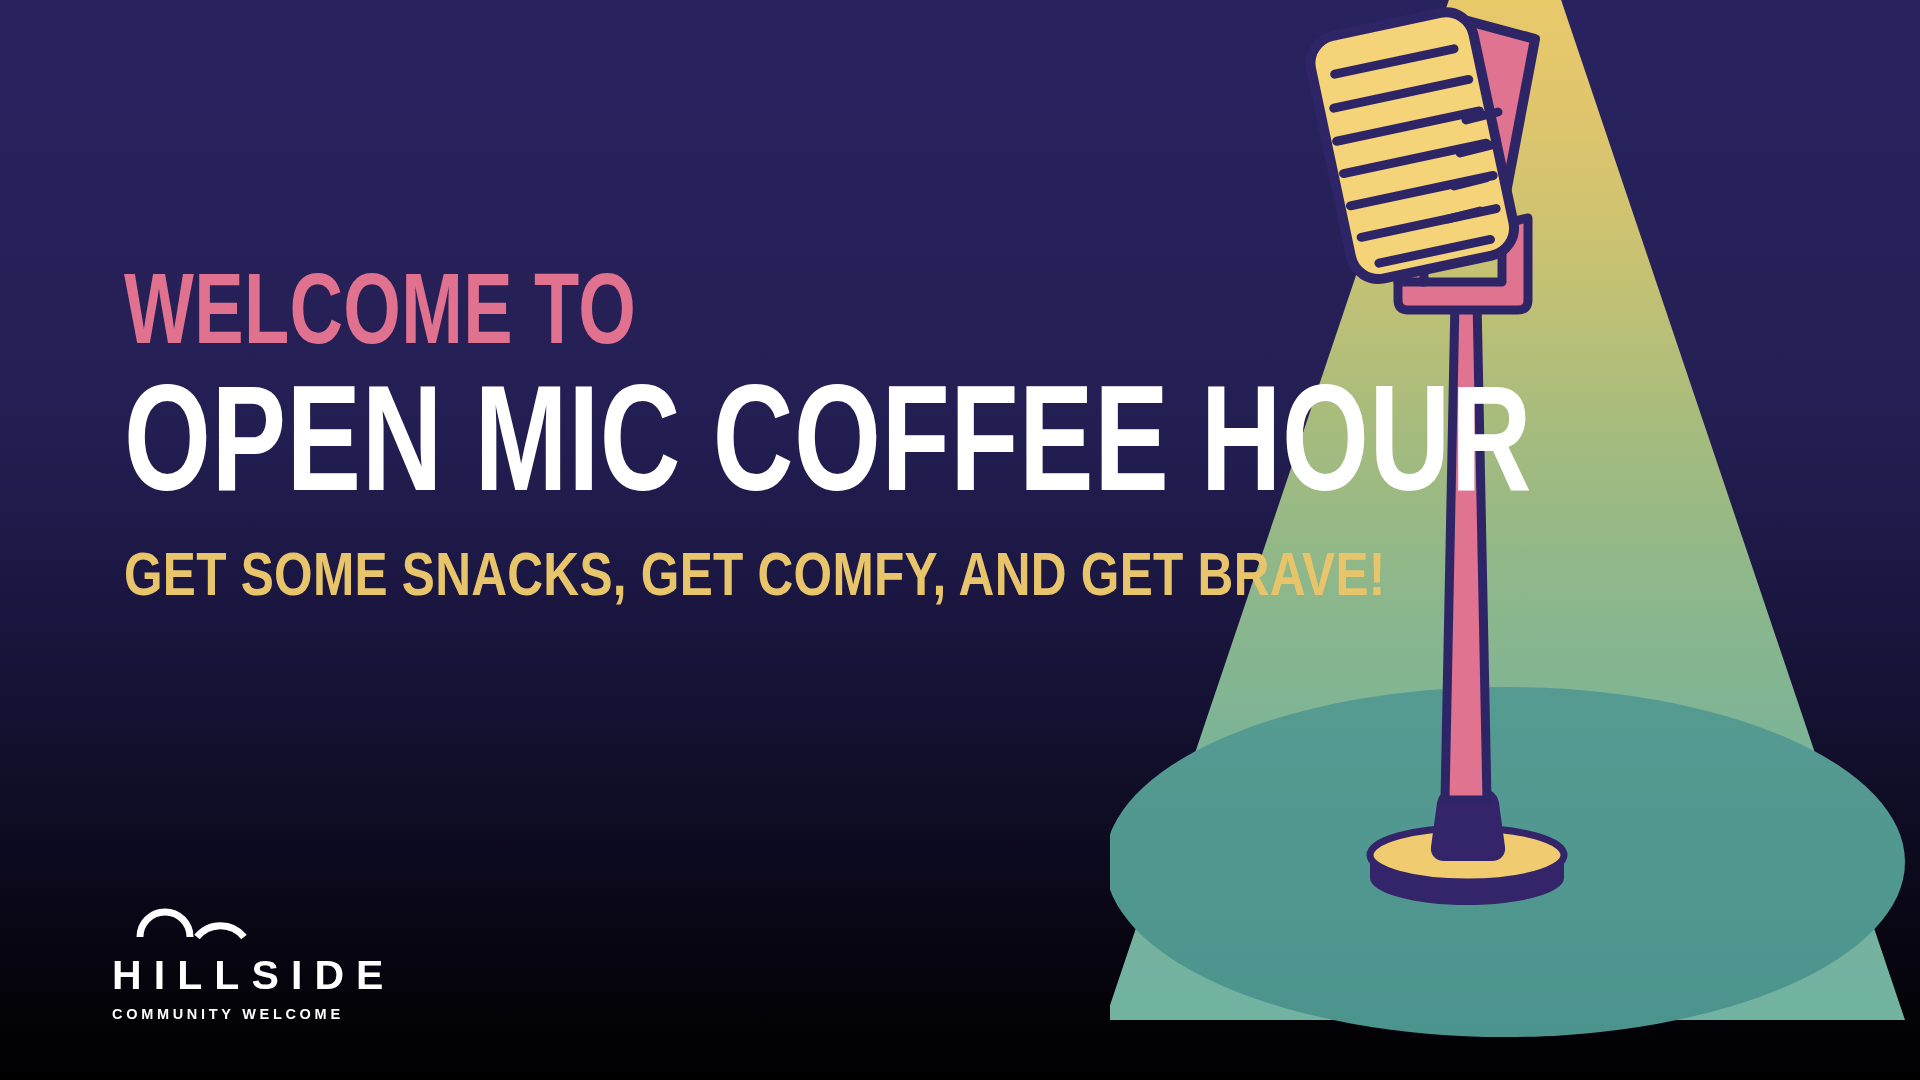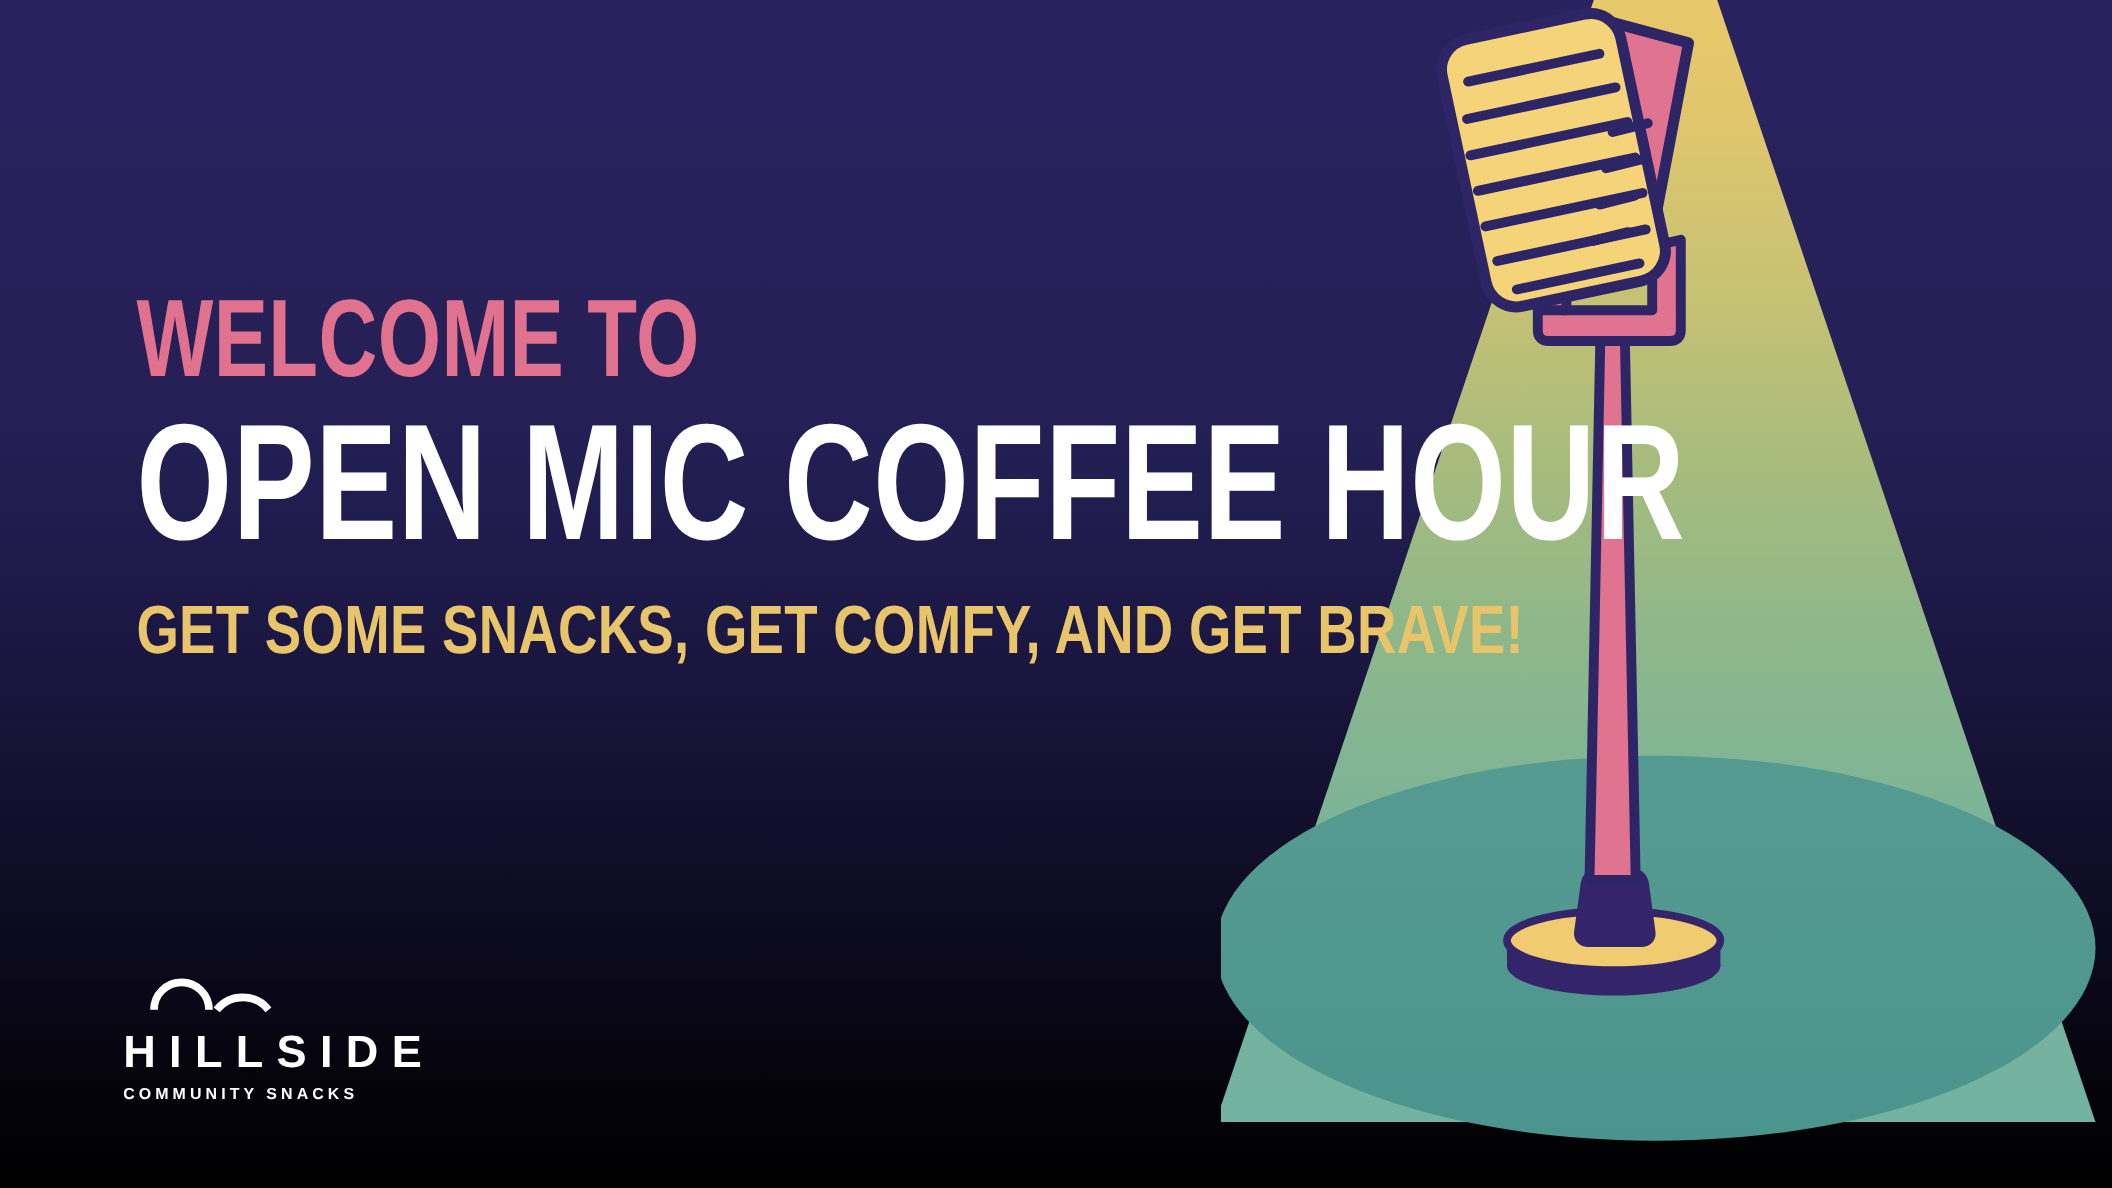--- a/index.html
+++ b/index.html
@@ -80,21 +80,21 @@
     color: #e8c56a;
     font-size: 62px;
     transform: scaleX(0.80);
     margin-top: 36px;
   }
 
   
   #logo {
     position: absolute;
     left: 112px;
-    top: 866px;
+    top: 885px;
     width: 230px;
   }
   #logo-mark {
     display: block;
     width: 112px;
     height: 56px;
     margin-left: 24px;
     margin-bottom: 14px;
   }
   #logo-wordmark {
@@ -193,16 +193,16 @@
     <p class="headline-line" id="subhead">GET SOME SNACKS, GET COMFY, AND GET BRAVE!</p>
   </div>
 
   <div id="logo">
     <svg id="logo-mark" viewBox="0 0 112 56" xmlns="http://www.w3.org/2000/svg">
       <path d="M61 52 A30 30 0 0 1 108 52" fill="none" stroke="#ffffff" stroke-width="7" stroke-linecap="butt"></path>
       <path d="M4 52 A25 25 0 0 1 54 52" fill="none" stroke="#ffffff" stroke-width="7" stroke-linecap="butt"></path>
       <path d="M4 52 A25 25 0 0 1 54 52" fill="none" stroke="#0c0a1a" stroke-width="0"></path>
     </svg>
     <p id="logo-wordmark">HILLSIDE</p>
-    <p id="logo-tagline">COMMUNITY SNACKS</p>
+    <p id="logo-tagline">COMMUNITY WELCOME</p>
   </div>
 
 </div>
 
 </body></html>

